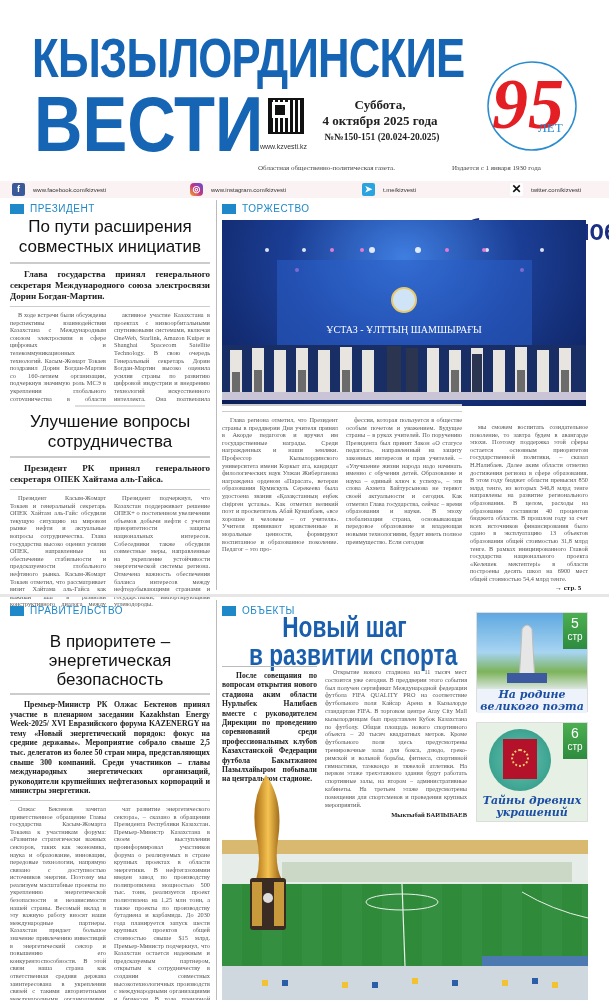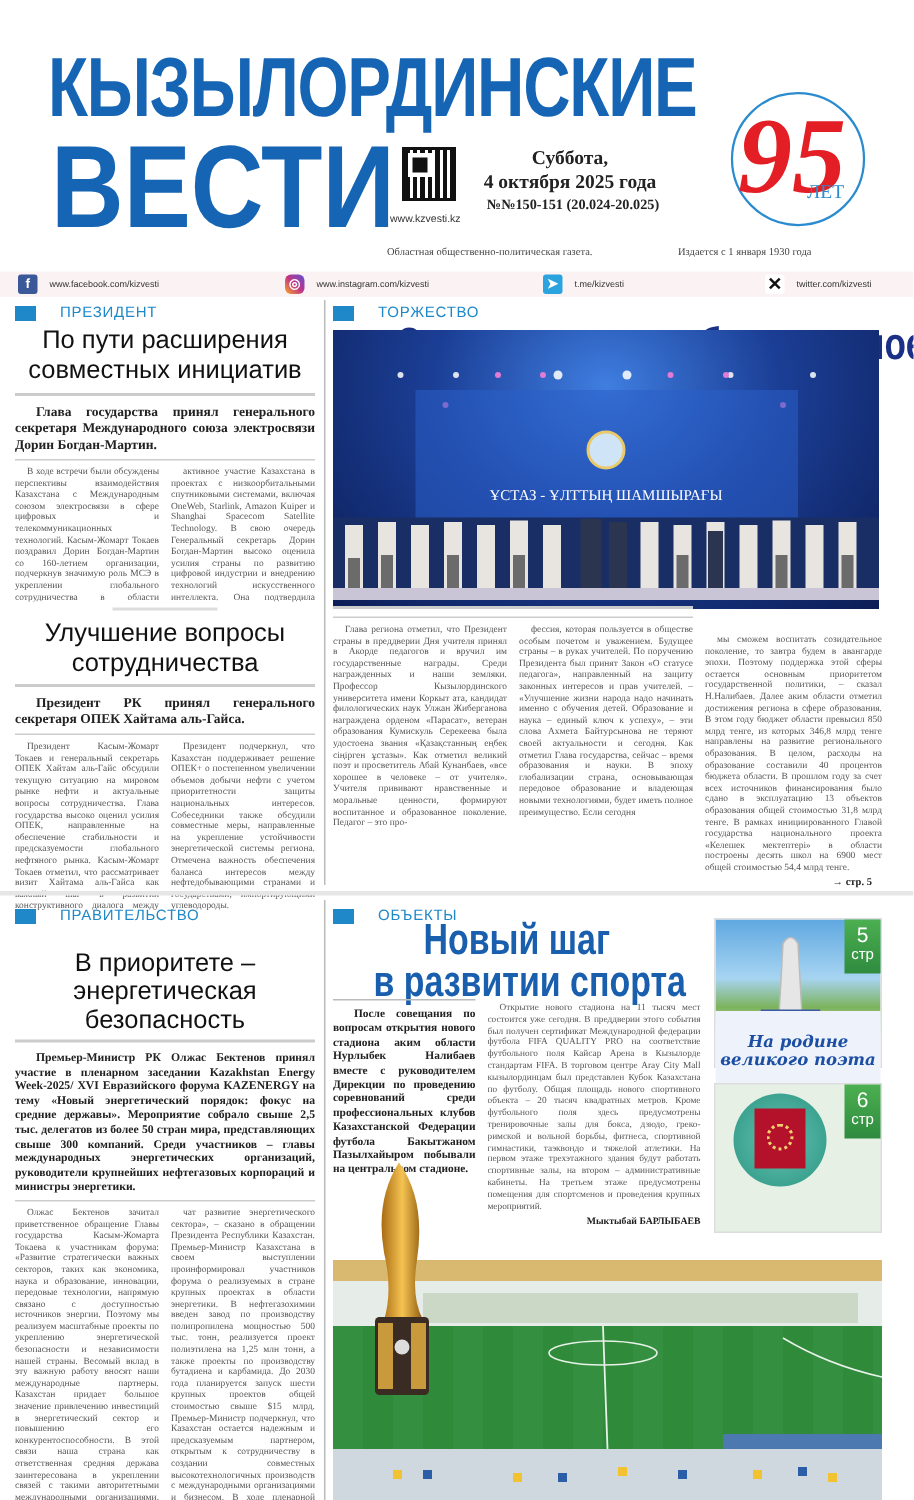--- a/index.html
+++ b/index.html
@@ -12,21 +12,21 @@
 .qr:before{content:"";position:absolute;left:2px;top:2px;width:10px;height:10px;border:3px solid #fff;background:#111}
 .qrurl{left:260px;top:143px;font-family:"Liberation Sans",sans-serif;font-size:7px;color:#333}
 .date{left:315px;top:97px;width:130px;text-align:center;font-weight:bold;font-size:13px;line-height:16px}
 .issue{left:312px;top:132px;width:140px;text-align:center;font-weight:bold;font-size:9.5px}
 .sub1{left:258px;top:164px;font-size:7px;color:#444}
 .sub2{left:452px;top:164px;font-size:7px;color:#444}
 .logo95{left:470px;top:50px;width:110px;height:110px}
 .social{left:0;top:181px;width:609px;height:17px;background:#fbf2f4;font-family:"Liberation Sans",sans-serif;font-size:6px;color:#333}
 .soc{position:absolute;top:2px;display:flex;align-items:center;gap:8px}
 .soc i{display:inline-block;width:13px;height:13px;border-radius:2px;color:#fff;font-style:normal;font-size:9px;line-height:13px;text-align:center;font-weight:bold}
-.rubric{display:flex;align-items:center;gap:16px;font-family:"Liberation Sans",sans-serif;font-size:10px;color:#1e88c9;letter-spacing:0.5px}
+.rubric{display:flex;align-items:center;gap:6px;font-family:"Liberation Sans",sans-serif;font-size:10px;color:#1e88c9;letter-spacing:0.5px}
 .rubric .sq{width:14px;height:10px;background:#1e88c9}
 .h2s{font-family:"Liberation Sans",sans-serif;font-size:17px;line-height:20px;text-align:center;color:#111}
 .lead{font-weight:bold;font-size:9px;line-height:11px;text-indent:14px;text-align:justify}
 .body{font-size:6.3px;line-height:7.6px;color:#555;text-align:justify;text-indent:8px}
 .col2{display:grid;grid-template-columns:1fr 1fr;gap:8px}
 .rule{height:2px;background:#ccc}
 .vline{background:#bbb;width:1px}
 .photo{overflow:hidden}
 .cond{font-family:"Liberation Sans",sans-serif;font-weight:900;color:#1b2f86;transform:scaleX(0.78);transform-origin:center top;white-space:nowrap;text-align:center}
 .promo{border:1px solid #ddd}
@@ -266,21 +266,22 @@
     <circle cx="30" cy="128" r="5" fill="#ddd"></circle>
   </svg>
 </div>
 
 <div class="abs promo" style="left:476px;top:612px;width:112px;height:100px;background:linear-gradient(#5fa8e0 0%,#a7d4f2 40%,#7cb35a 60%,#e8eef2 80%)">
   <svg class="abs" style="left:30px;top:8px" width="40" height="62" viewBox="0 0 40 62">
     <path d="M12 62 L15 8 Q20 0 25 8 L28 62 Z" fill="#e6e6e6" stroke="#bbb"></path>
     <rect x="0" y="52" width="40" height="10" fill="#3d5aa0"></rect>
   </svg>
   <div class="badge"><span>5</span><small>стр</small></div>
-  <div class="promo-title" style="top:61px;background:#eef3fb;padding:15px 0">На родине великого поэта</div>
+  <div class="promo-title" style="top:76px;background:#eef3fb;padding:0 0">На родине великого поэта</div>
 </div>
 <div class="abs promo" style="left:476px;top:722px;width:112px;height:100px;background:#e6f0e5">
   <div class="abs" style="left:12px;top:6px;width:62px;height:62px;border-radius:50%;background:radial-gradient(#67c3b0,#2a9583)">
     <div class="abs" style="left:14px;top:10px;width:34px;height:40px;background:#b3122a"></div>
     <div class="abs" style="left:22px;top:20px;width:18px;height:18px;border:2px dotted #f1cf6f;border-radius:50%"></div>
   </div>
   <div class="badge"><span>6</span><small>стр</small></div>
+  <div class="promo-title" style="top:72px">Тайны древних украшений</div>
 </div>
 
 </body></html>

